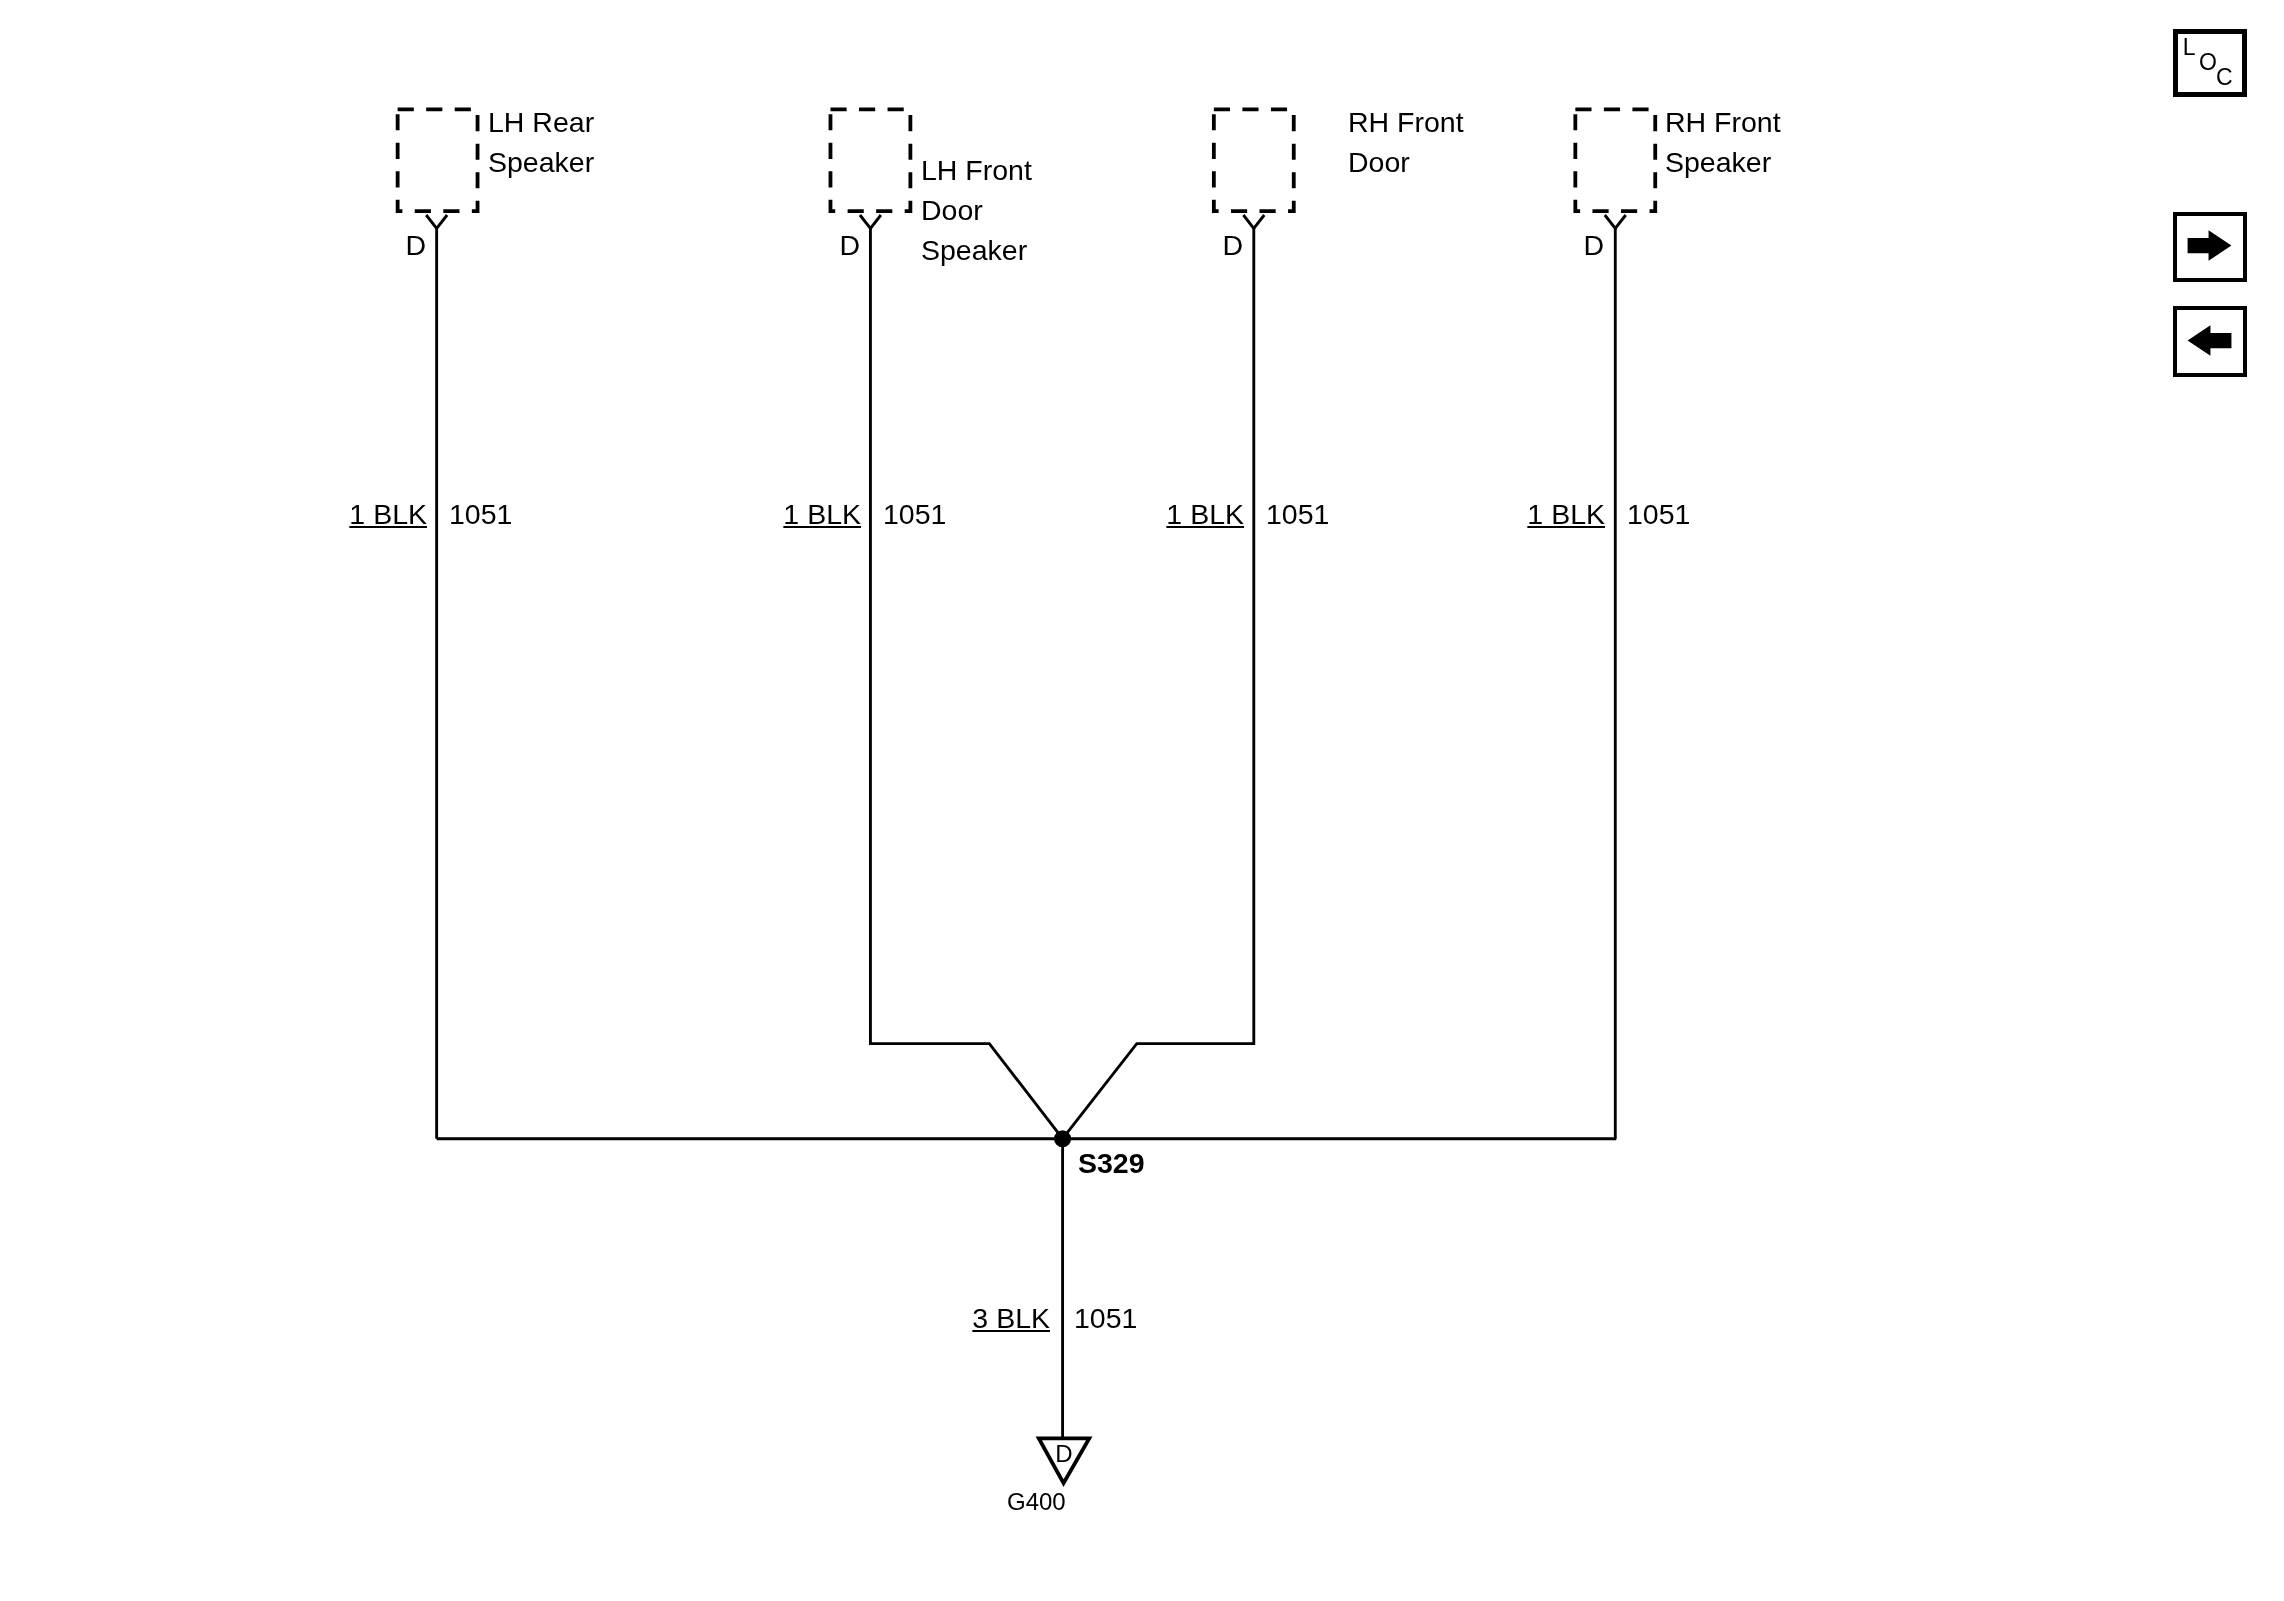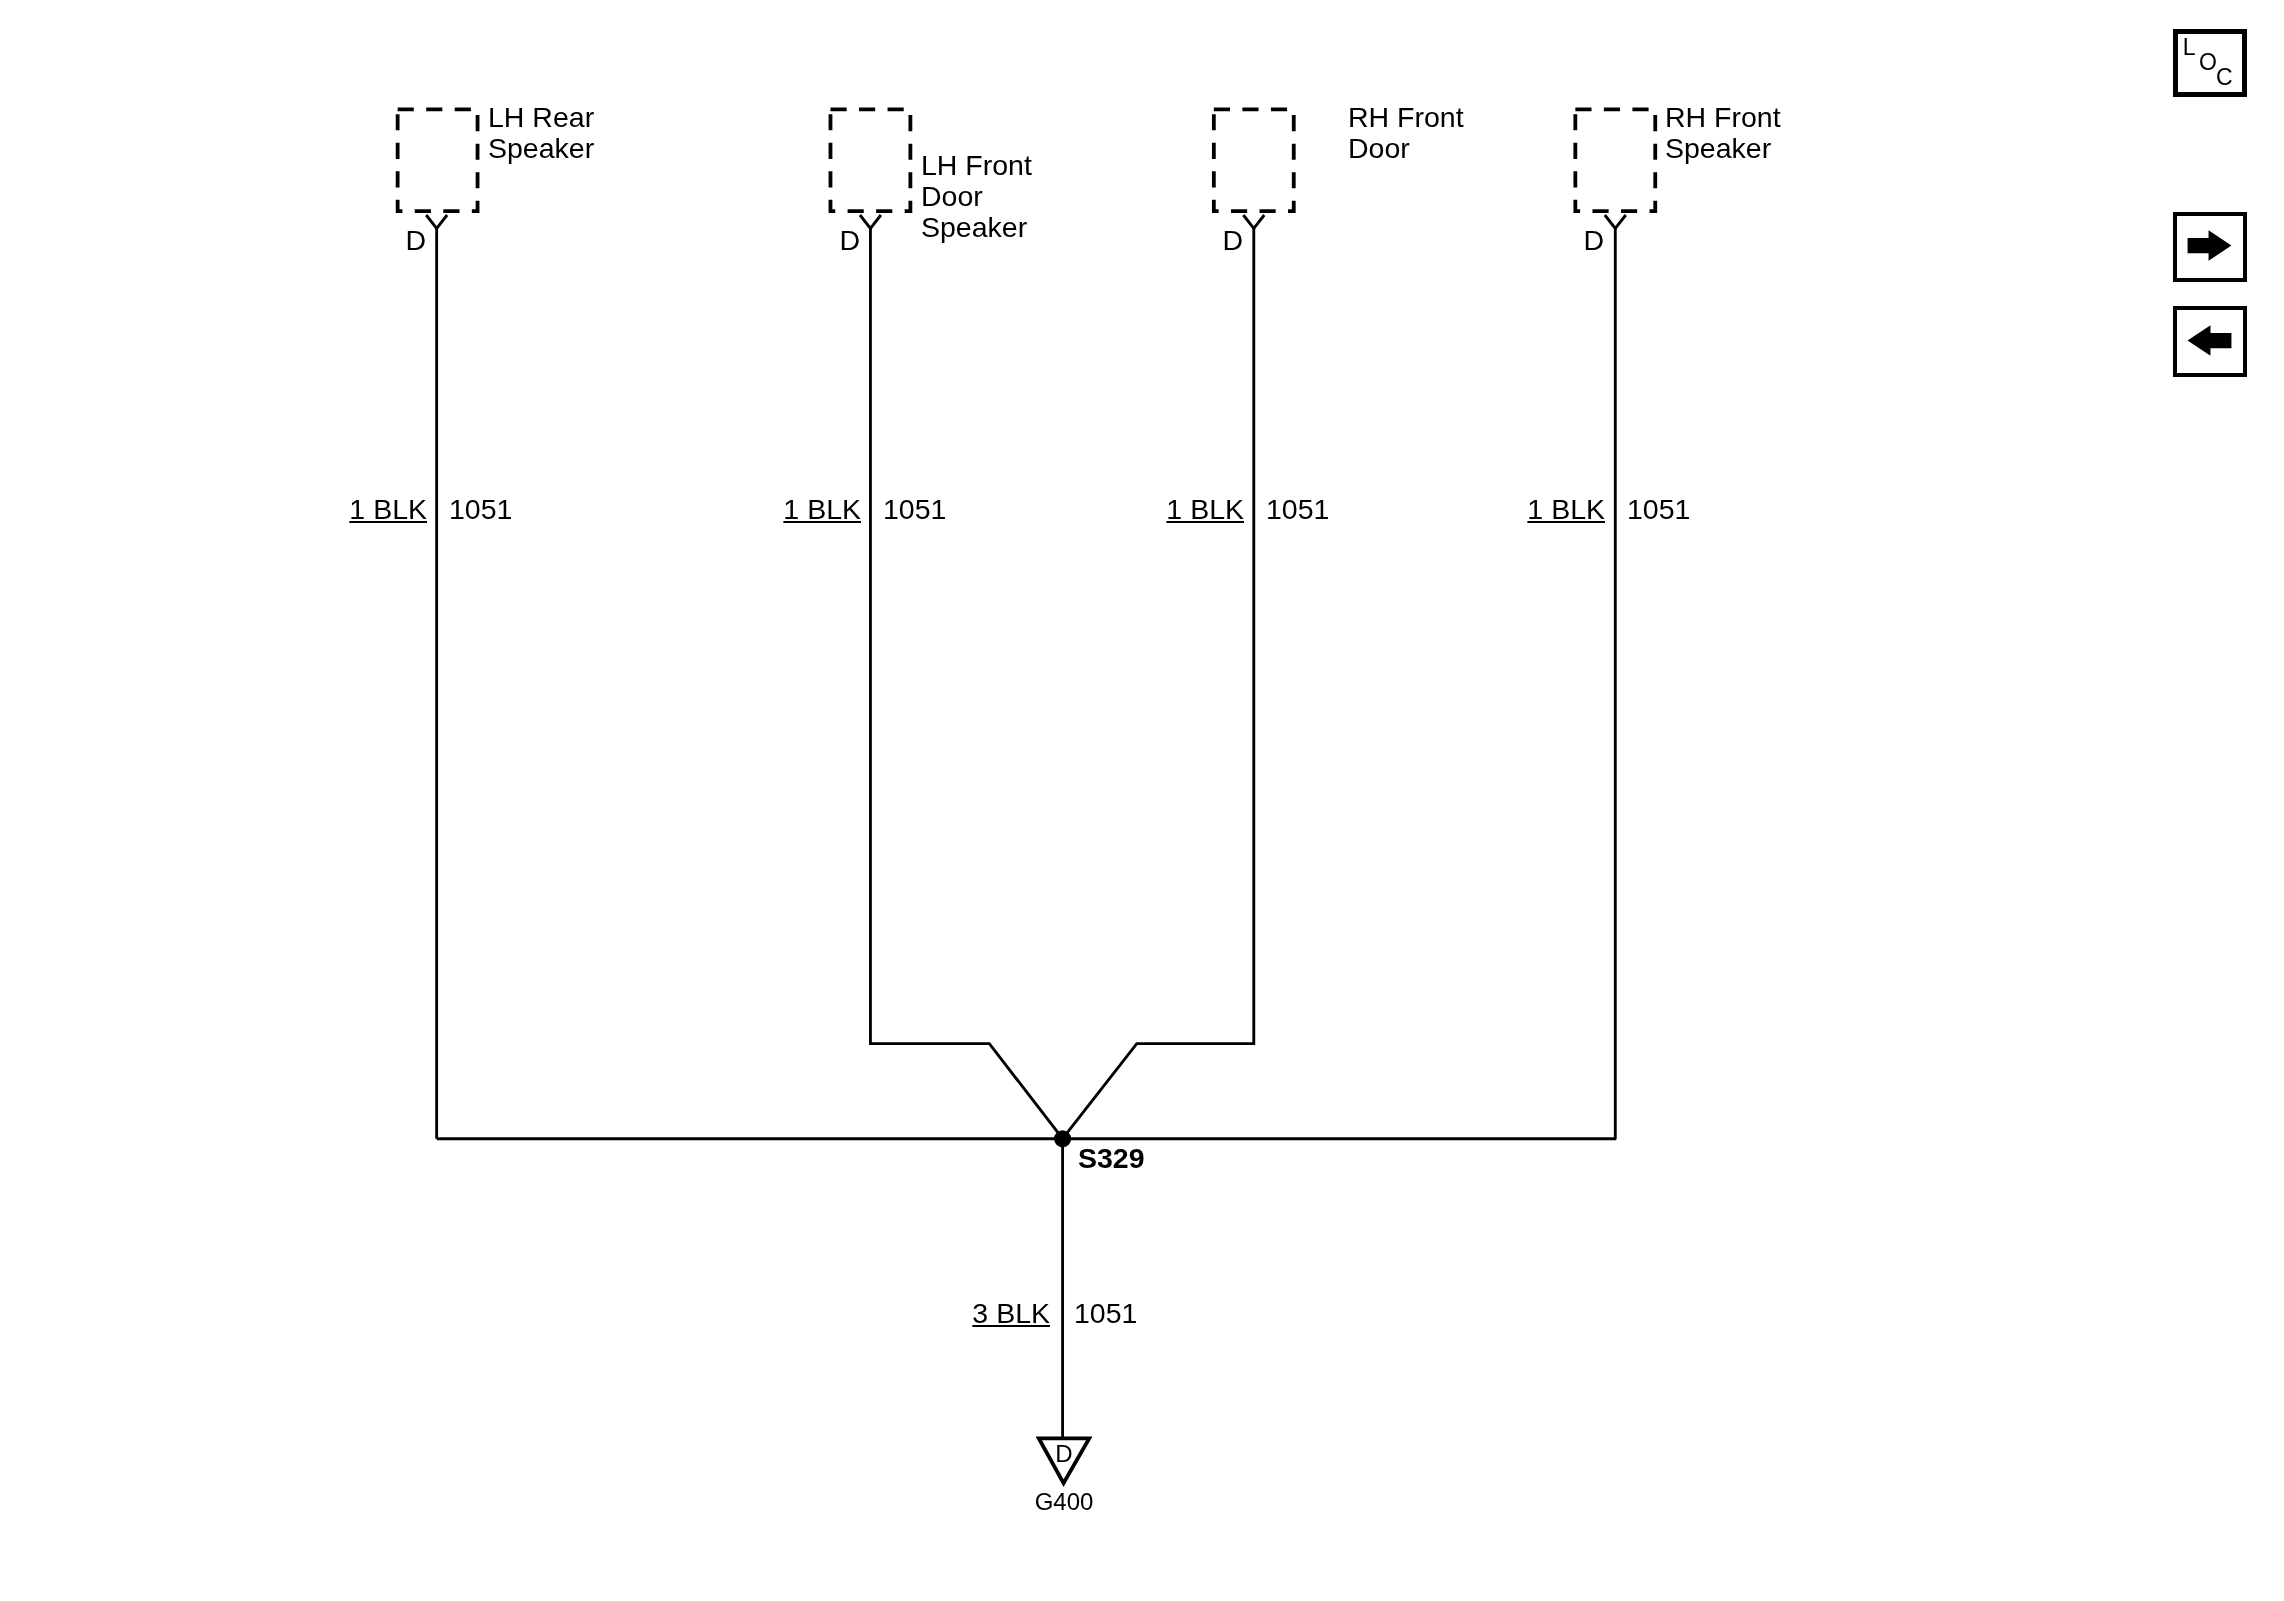--- a/index.html
+++ b/index.html
@@ -17,21 +17,21 @@
     overflow: hidden;
   }
   .diagram-svg {
     position: absolute;
     left: 0;
     top: 0;
   }
   .txt {
     position: absolute;
     font-size: 28.5px;
-    line-height: 31px;
+    line-height: 40px;
     color: #000000;
     white-space: pre-line;
   }
   .pin {
     width: 57px;
     text-align: right;
   }
   .gauge {
     width: 209px;
     text-align: right;
@@ -40,21 +40,20 @@
   .ground-pin {
     font-size: 24px;
     line-height: 24px;
     width: 38px;
     text-align: center;
   }
   .ground-name {
     font-size: 24px;
     line-height: 24px;
     width: 114px;
-    text-align: center;
   }
   .btn {
     position: absolute;
     left: 2173px;
     width: 74px;
     box-sizing: border-box;
     border: 5.7px solid #000000;
     background: #ffffff;
     cursor: pointer;
   }

